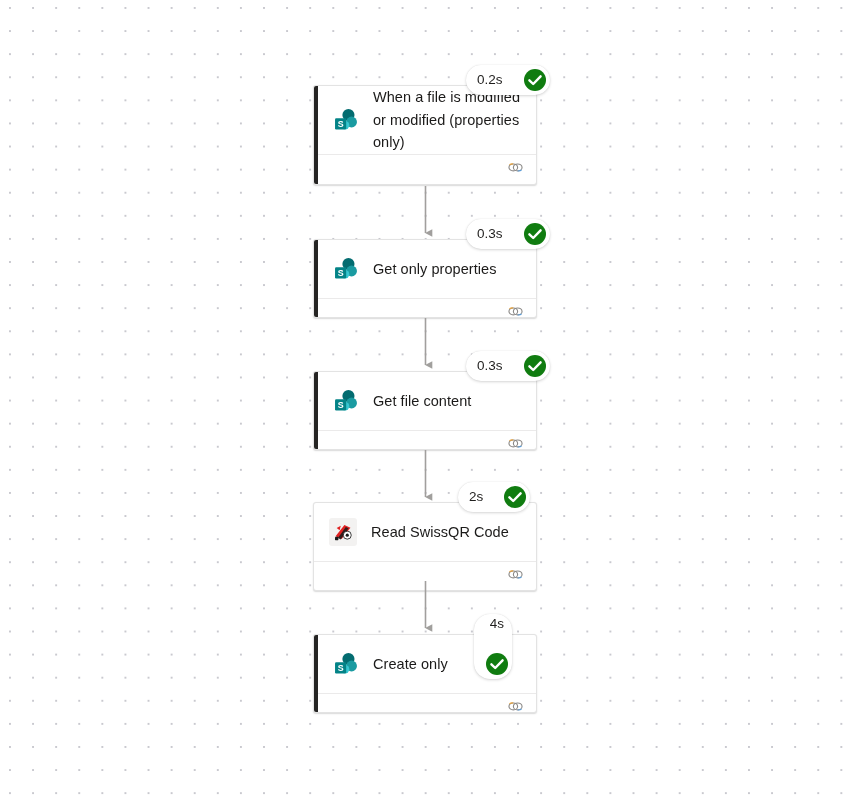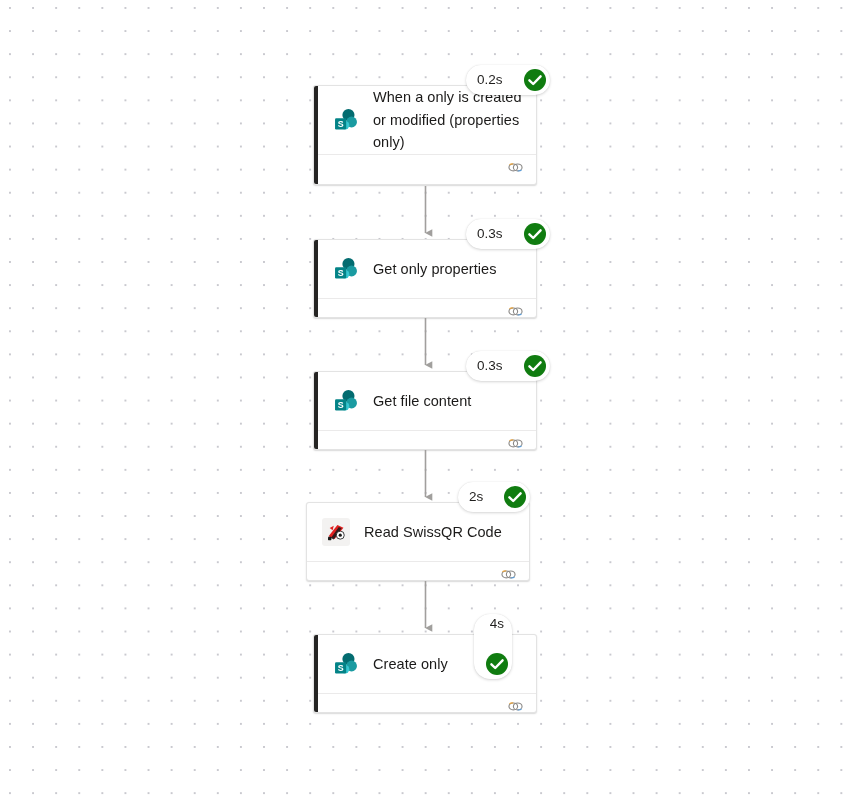--- a/index.html
+++ b/index.html
@@ -142,21 +142,21 @@
     <div class="node-header">
       <span class="node-icon">
         <svg width="27" height="27" viewBox="0 0 32 32">
           <circle cx="19.5" cy="9.5" r="7.2" fill="#036c70"></circle>
           <circle cx="23.2" cy="17.8" r="6.4" fill="#1a9ba1"></circle>
           <circle cx="15.6" cy="21.6" r="4.9" fill="#37c6d0"></circle>
           <rect x="3.6" y="13.4" width="13.2" height="13.2" rx="1.4" fill="#038387"></rect>
           <text x="10.2" y="23.2" font-family="Liberation Sans, sans-serif" font-size="10.5" font-weight="bold" fill="#ffffff" text-anchor="middle">S</text>
         </svg>
       </span>
-      <span class="node-title">When a only is created or modified (properties only)</span>
+      <span class="node-title">When a file is modified or modified (properties only)</span>
     </div>
     <div class="node-footer">
       <span class="link-icon">
         <svg width="17" height="15" viewBox="0 0 20 17">
           <ellipse cx="7.4" cy="8.4" rx="5.1" ry="4.1" fill="none" stroke="#8a8886" stroke-width="1.3"></ellipse>
           <ellipse cx="12.6" cy="8.4" rx="5.1" ry="4.1" fill="none" stroke="#8a8886" stroke-width="1.3"></ellipse>
           <path d="M2.9 5.3 A5.1 4.1 0 0 1 7.4 4.3" fill="none" stroke="#e8a33d" stroke-width="1.3"></path>
           <path d="M17.1 11.5 A5.1 4.1 0 0 1 12.6 12.5" fill="none" stroke="#5b9bd5" stroke-width="1.3"></path>
         </svg>
       </span>
@@ -235,21 +235,21 @@
   <div class="status-badge" style="left:466px; top:351px;">
     <span class="status-duration">0.3s</span>
     <span class="status-check">
       <svg width="24" height="24" viewBox="0 0 24 24">
         <circle cx="12" cy="12" r="11" fill="#107c10"></circle>
         <path d="M6.4 12.3 L10.2 16 L17.6 8.3" fill="none" stroke="#ffffff" stroke-width="2.4" stroke-linecap="round" stroke-linejoin="round"></path>
       </svg>
     </span>
   </div>
 
-  <div class="flow-node no-accent" style="left:306px; top:502px; height:79px;">
+  <div class="flow-node no-accent" style="left:313px; top:502px; height:89px;">
 
     <div class="node-header" style="padding-left:15px;">
       <span class="node-icon boxed">
         <svg width="26" height="26" viewBox="0 0 28 28">
           <rect x="0" y="0" width="28" height="28" rx="3" fill="#f3f2f1"></rect>
           <path d="M6 18.5 L15.5 6.5 L22 9.5 L12.5 21.5 Z" fill="#e02020"></path>
           <path d="M8.5 20.5 L17 8.5 L20 10 L11.5 22 Z" fill="#1a1a1a" opacity="0.88"></path>
           <circle cx="18.6" cy="17.4" r="4.3" fill="#ffffff" stroke="#1a1a1a" stroke-width="0.9"></circle>
           <circle cx="18.6" cy="17.4" r="1.7" fill="#1a1a1a"></circle>
           <path d="M7.2 9.8 L11.6 7.4 L10.4 12.2 Z" fill="#e02020"></path>

